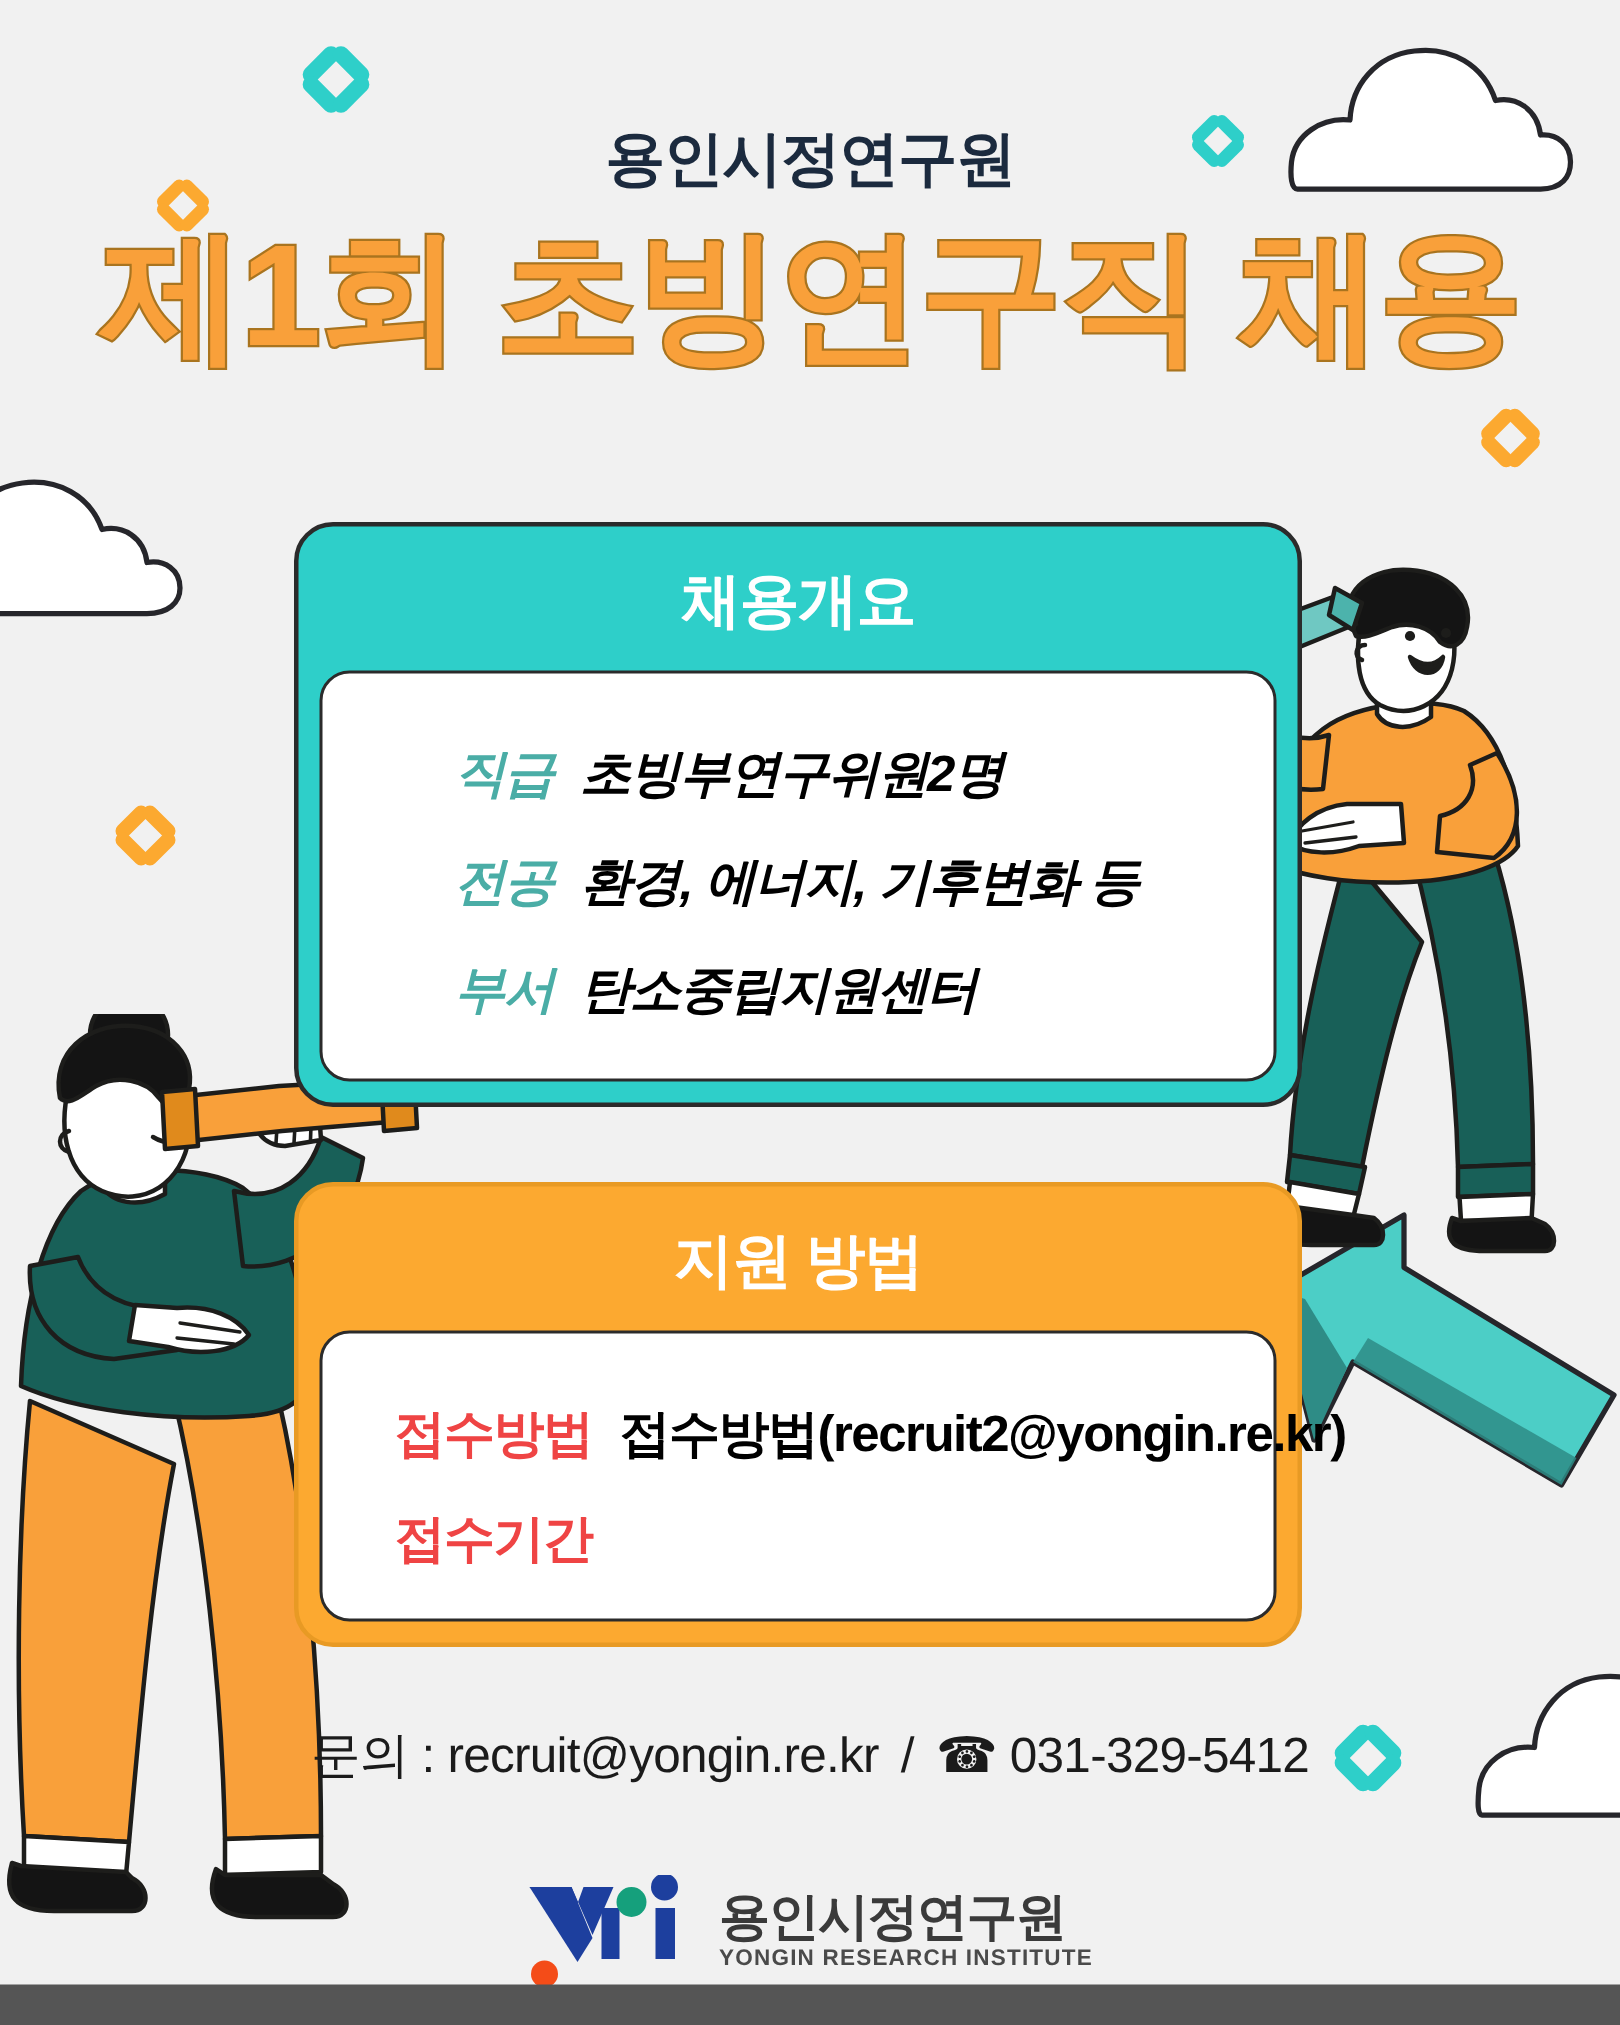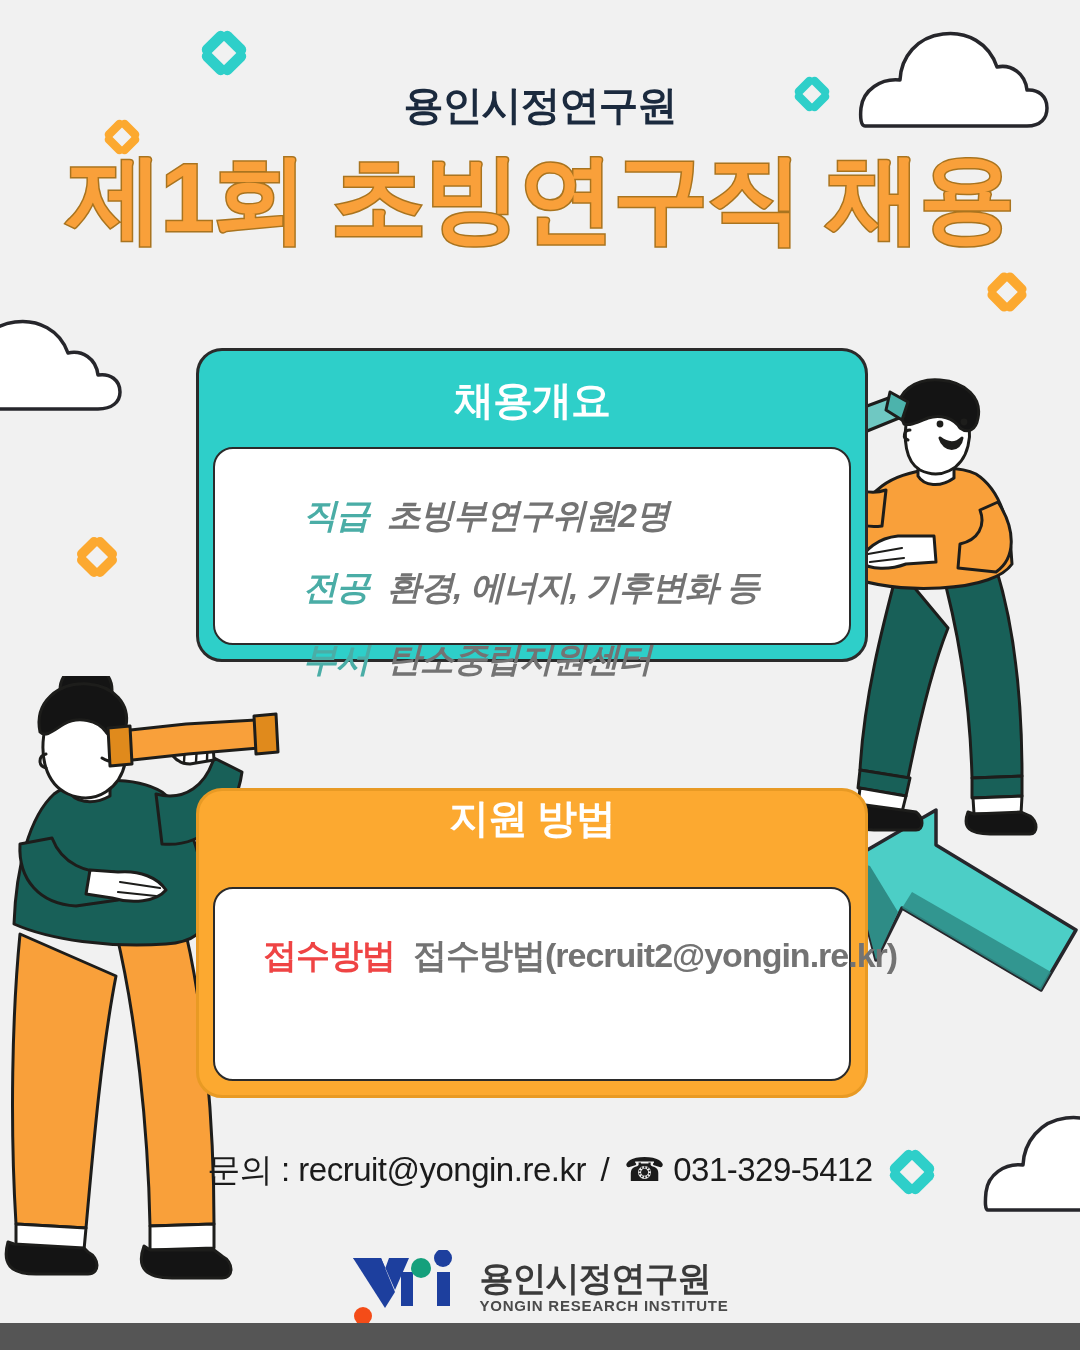--- a/index.html
+++ b/index.html
@@ -95,21 +95,21 @@
     font-size: 34px;
     font-weight: bold;
     letter-spacing: -1px;
     white-space: nowrap;
   }
   .row .lbl {
     color: #4aada6;
     margin-right: 18px;
   }
   .card.orange .row .lbl { color: #ef4444; }
-  .row .val { color: #737373; }
+  .row .val { color: #000000; }
 
   
   #teal-rows { position: absolute; left: 88px; top: 44px; font-style: italic; }
   #teal-rows .row { margin-bottom: 26px; }
   #teal-rows .row:last-child { margin-bottom: 0; }
 
   
   #orange-rows { position: absolute; left: 48px; top: 44px; }
   #orange-rows .row { margin-bottom: 24px; }
   #orange-rows .row:last-child { margin-bottom: 0; }
@@ -307,49 +307,50 @@
 
       <path d="M128 196 C150 194 168 202 176 214 C166 226 142 228 122 222 L96 218 L100 194 Z" fill="#fff"></path>
       <path d="M130 206 L170 212 M128 216 L166 220" fill="none" stroke-width="2.2"></path>
 
       <path d="M122 56 L196 48 L268 44 L270 72 L198 78 L124 86 Z" fill="#f9a03a"></path>
       <path d="M118 52 L140 50 L142 88 L120 90 Z" fill="#e08a1c"></path>
       <path d="M264 40 L286 38 L288 76 L266 78 Z" fill="#e08a1c"></path>
     </g>
   </svg>
 
-  <div class="card teal" style="left:196px; top:348px; width:672px; height:314px;">
+  <div class="card teal" style="left:196px; top:348px; width:672px; height:390px;">
     <div class="card-header" style="padding-top:22px;">채용개요</div>
     <div class="card-body" style="top:96px;">
       <div id="teal-rows">
         <div class="row">
           <span class="lbl">직급</span>
           <span class="val">초빙부연구위원2명</span>
         </div>
         <div class="row">
           <span class="lbl">전공</span>
           <span class="val">환경, 에너지, 기후변화 등</span>
         </div>
         <div class="row">
           <span class="lbl">부서</span>
           <span class="val">탄소중립지원센터</span>
         </div>
       </div>
     </div>
   </div>
 
   <div class="card orange" style="left:196px; top:788px; width:672px; height:310px;">
-    <div class="card-header" style="">지원 방법</div>
+    <div class="card-header" style="padding-top:22px;">지원 방법</div>
     <div class="card-body" style="top:96px;">
       <div id="orange-rows">
         <div class="row">
           <span class="lbl">접수방법</span>
           <span class="val">접수방법(recruit2@yongin.re.kr)</span>
         </div>
         <div class="row">
+          <span class="lbl">접수기간</span>
         </div>
       </div>
     </div>
   </div>
 
   <div class="contact">
     <span>문의 :</span>
     <span>recruit@yongin.re.kr</span>
     <span class="sep">/</span>
     <span>☎</span>

